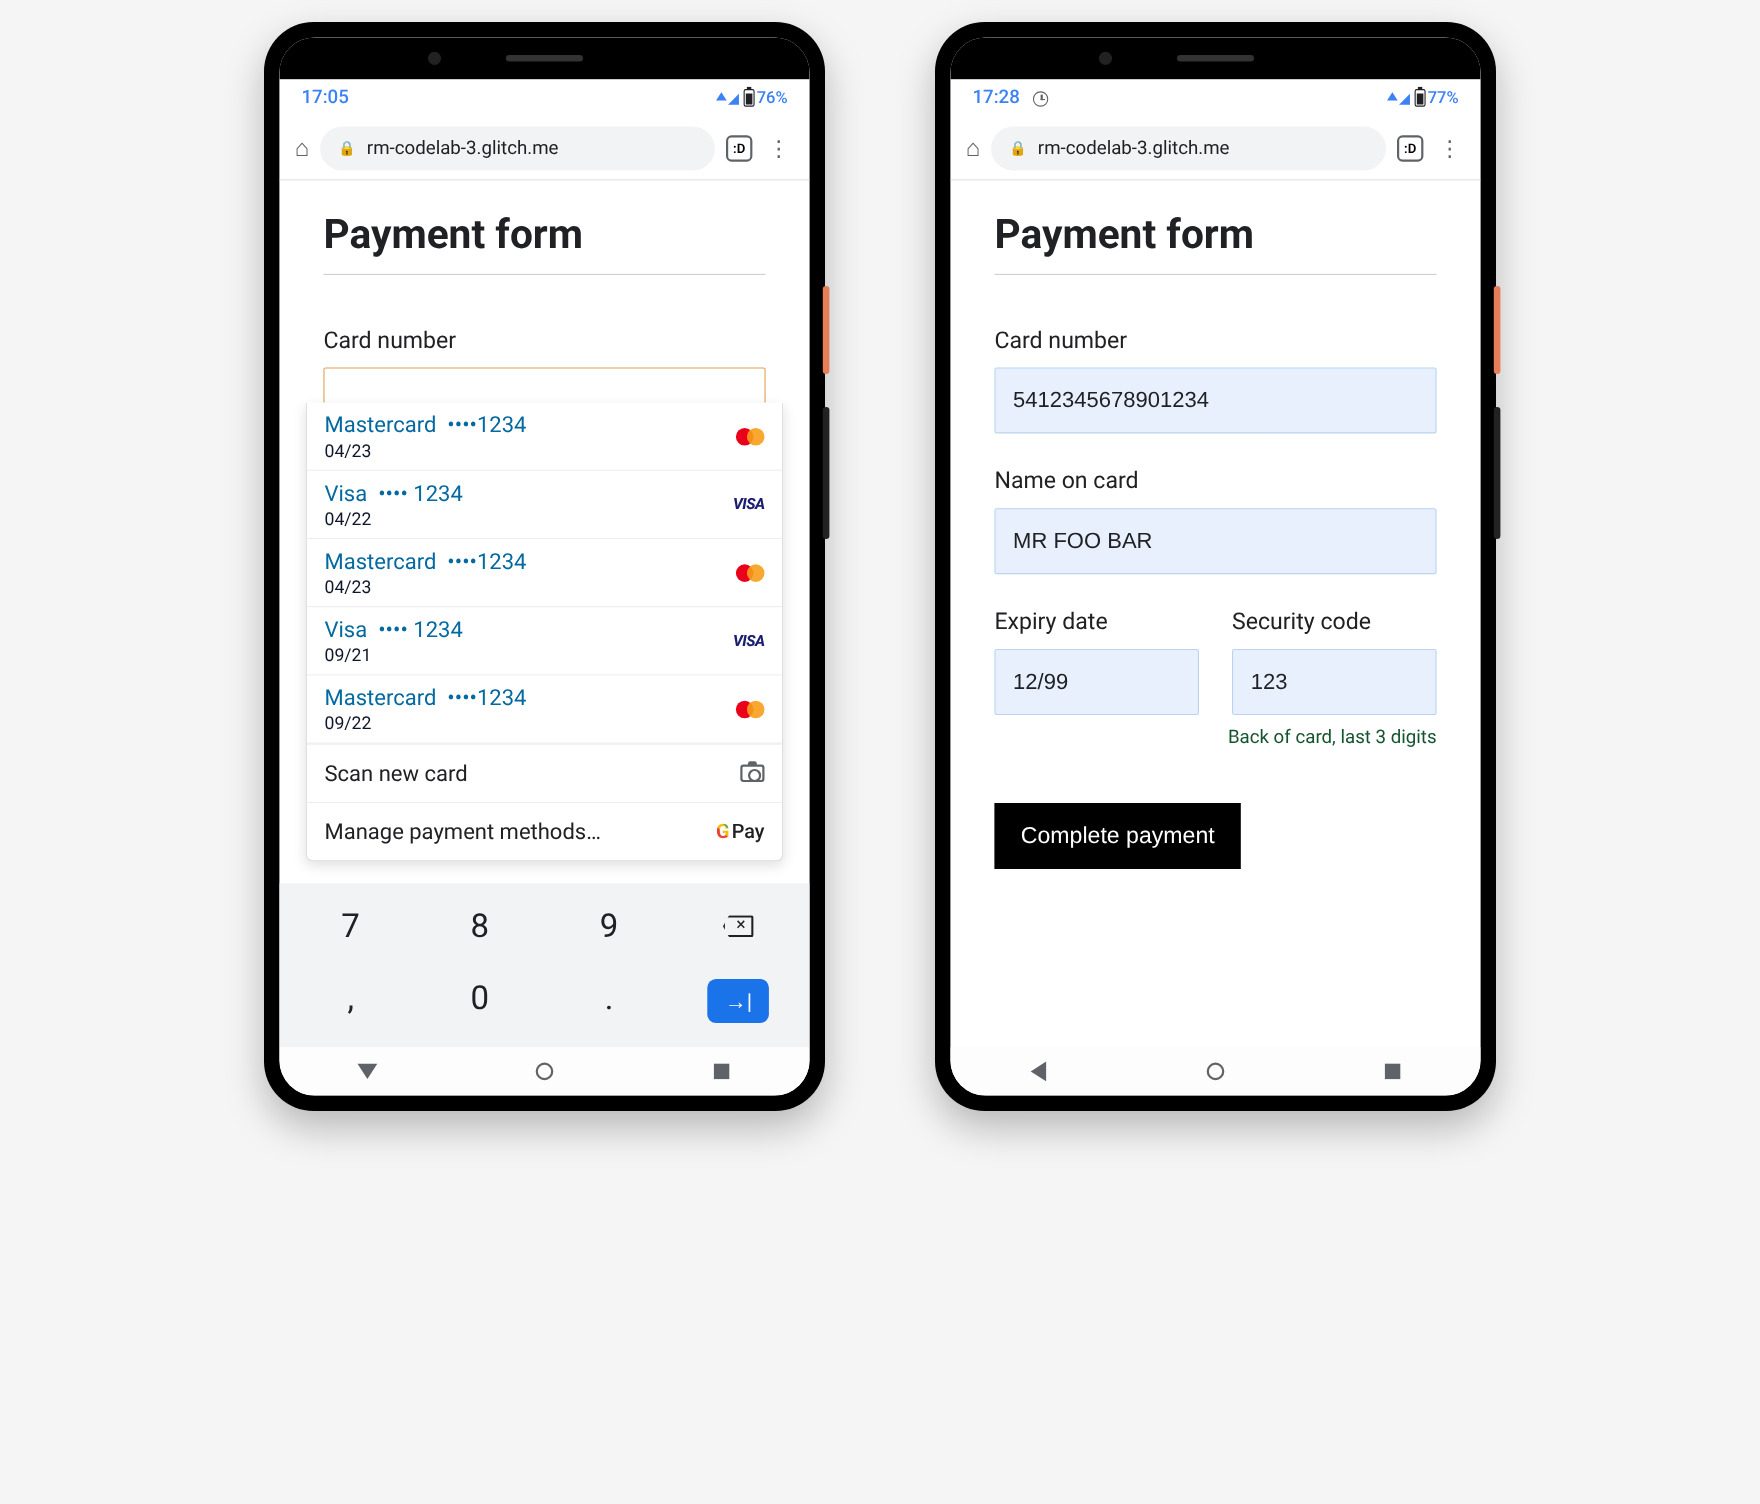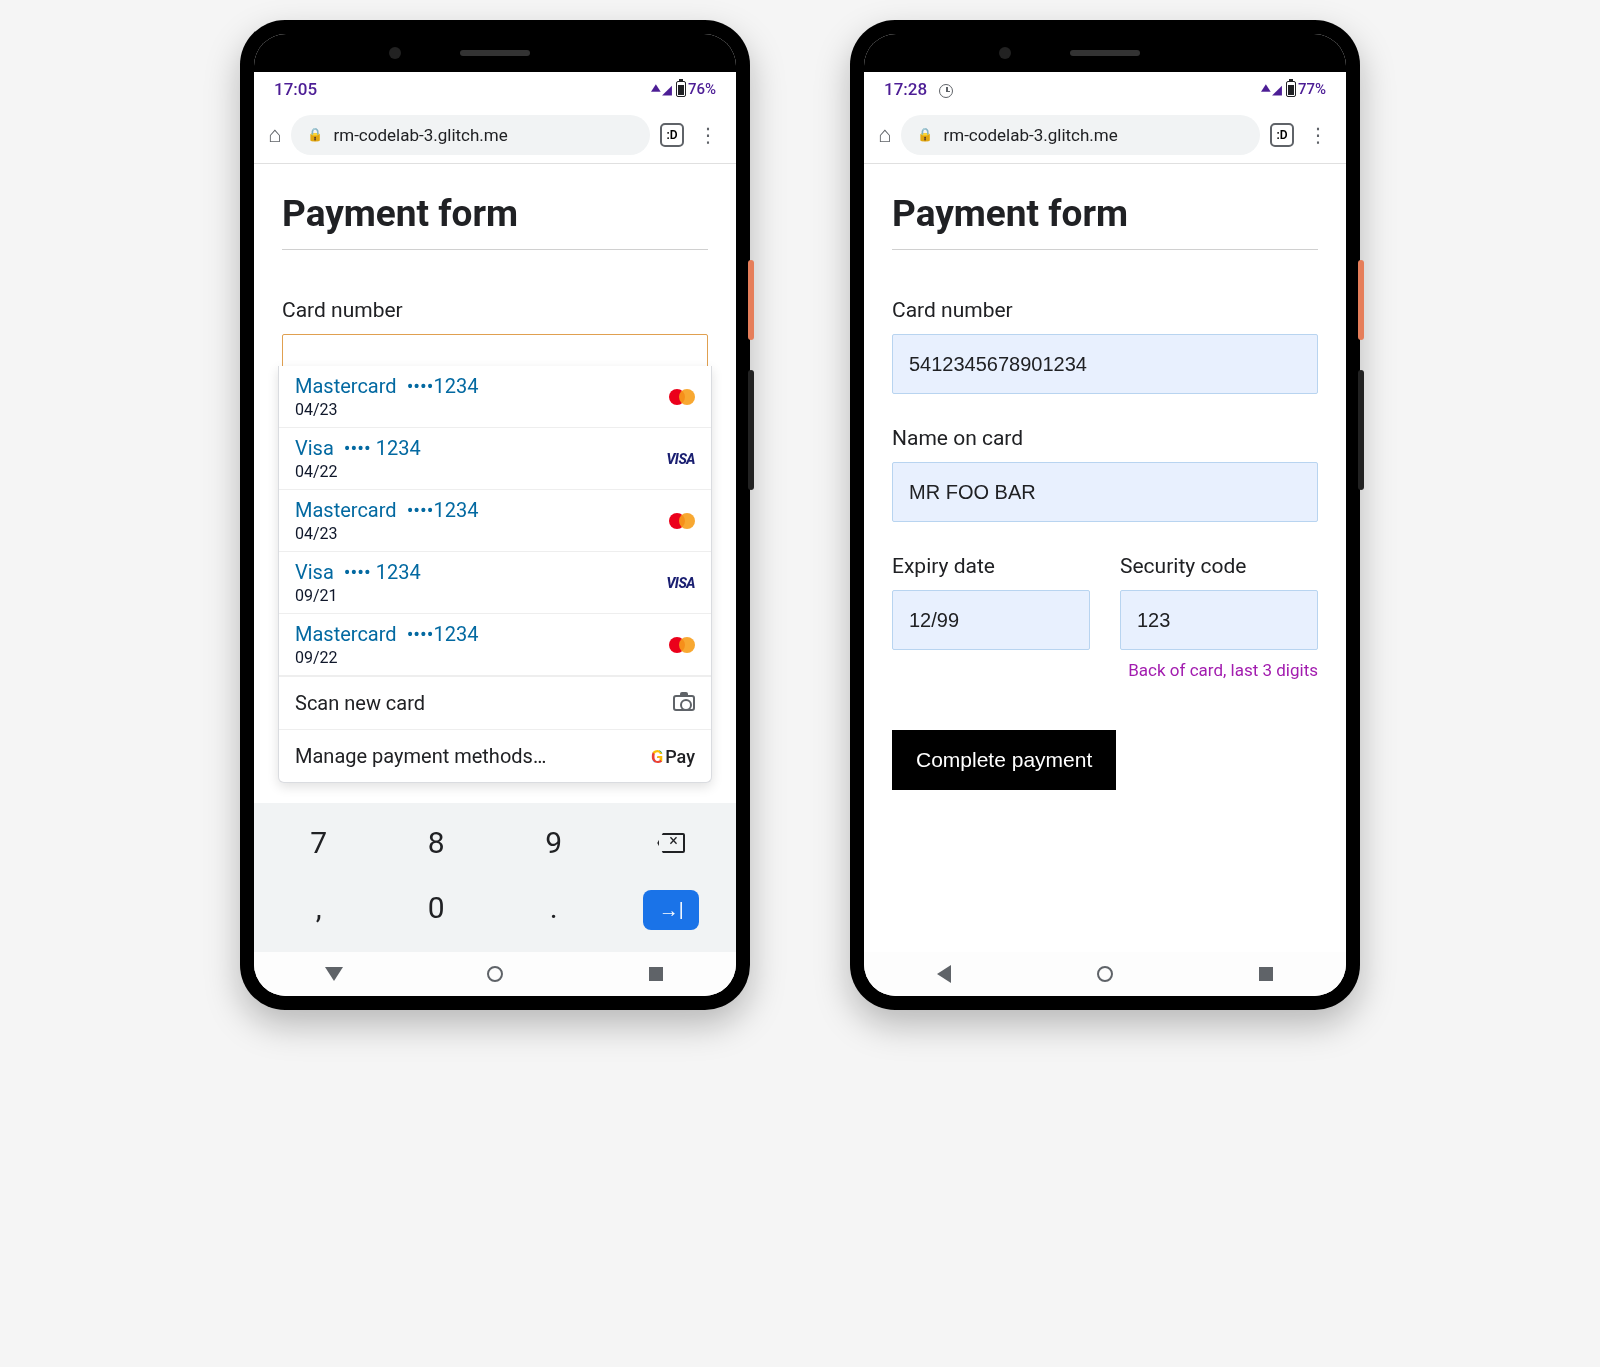--- a/index.html
+++ b/index.html
@@ -62,21 +62,21 @@
   .speaker { width: 70px; height: 6px; background: #333; border-radius: 3px; }
   .camera { position: absolute; left: 135px; width: 12px; height: 12px; background: #222; border-radius: 50%; }
   .status-bar {
     height: 34px;
     display: flex;
     align-items: center;
     justify-content: space-between;
     padding: 0 20px;
     font-size: 17px;
     font-weight: 500;
-    color: #4c1d95;
+    color: #3b82f6;
   }
   .status-right { display: flex; align-items: center; gap: 2px; font-size: 15px; }
   .url-bar {
     height: 58px;
     display: flex;
     align-items: center;
     padding: 0 14px;
     gap: 10px;
     border-bottom: 1px solid #e0e0e0;
   }
@@ -99,21 +99,21 @@
   .tab-icon {
     width: 24px; height: 24px;
     border: 2px solid #5f6368;
     border-radius: 5px;
     display: flex; align-items: center; justify-content: center;
     font-size: 12px; font-weight: 600;
   }
   .menu-dots { font-size: 20px; color: #5f6368; padding: 0 4px; }
   .content {
     flex: 1;
-    padding: 28px 28px 0;
+    padding: 28px 40px 0;
     overflow: hidden;
     position: relative;
   }
   .page-title {
     font-size: 37px;
     font-weight: 700;
     color: #202124;
     padding-bottom: 14px;
     border-bottom: 1px solid #d0d0d0;
   }
@@ -136,21 +136,21 @@
   .text-input.filled {
     border: 1px solid #b8d4f0;
     background: #e8f0fe;
     color: #202124;
   }
   .row2 { display: flex; gap: 30px; margin-top: 32px; }
   .col { flex: 1; }
   .helper {
     text-align: right;
     font-size: 17px;
-    color: #a21caf;
+    color: #14532d;
     margin-top: 10px;
   }
   .submit-btn {
     margin-top: 50px;
     background: #000;
     color: #fff;
     border: none;
     font-size: 21px;
     padding: 18px 24px;
     cursor: pointer;

